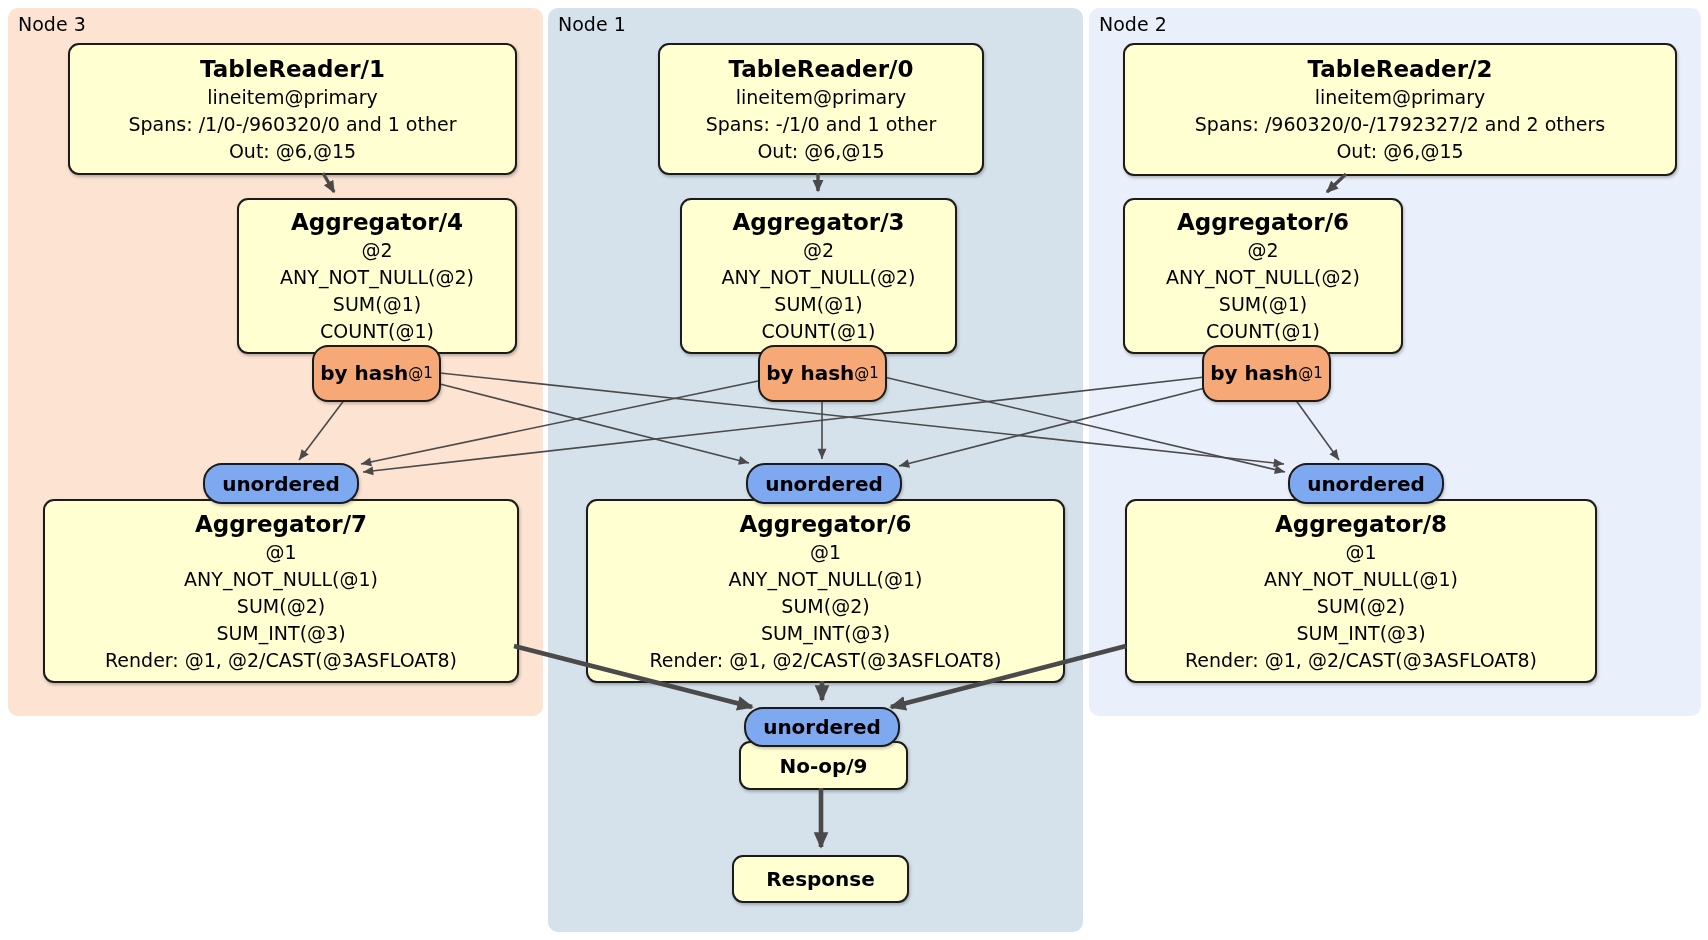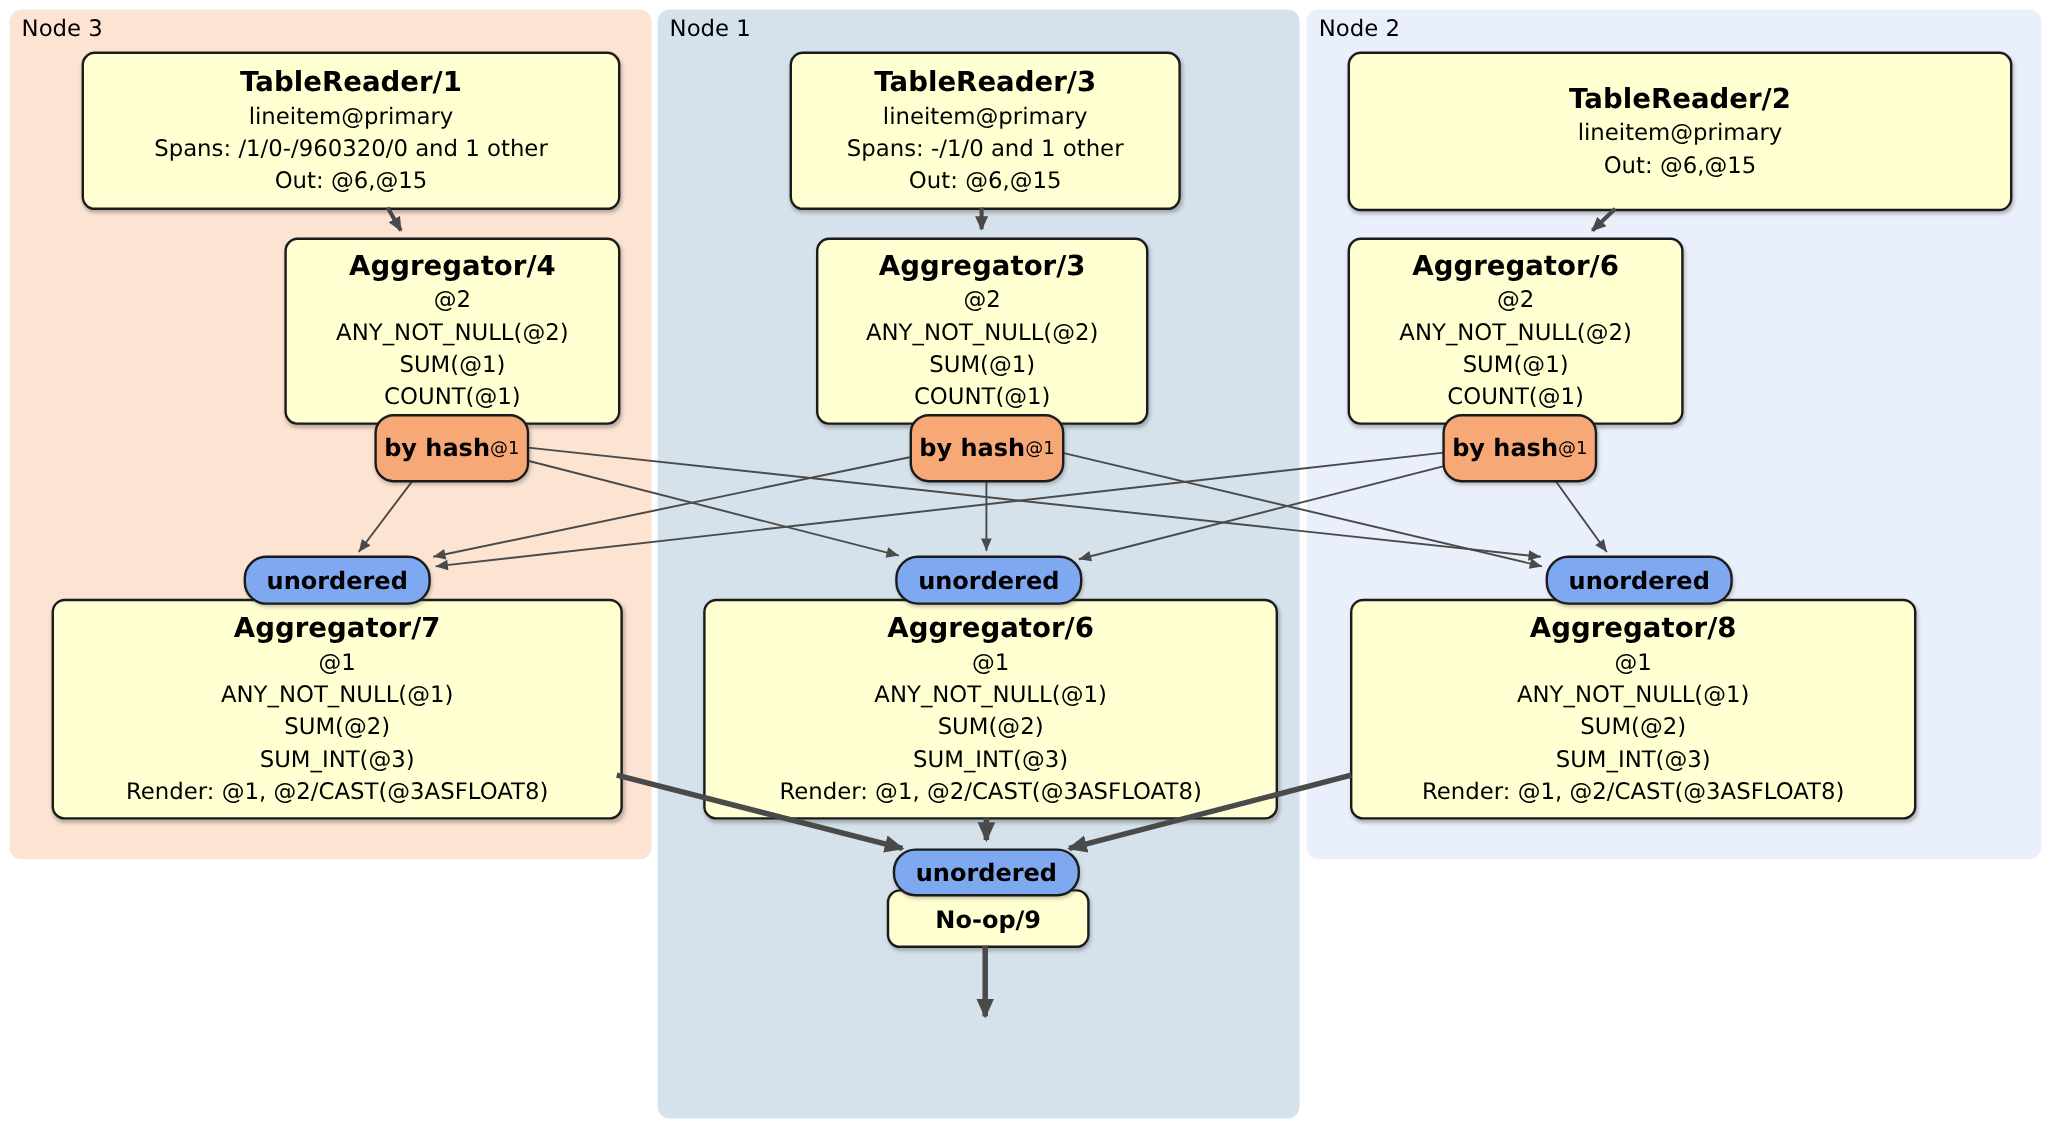--- a/index.html
+++ b/index.html
@@ -81,28 +81,29 @@
     <line class="thin-edge" x1="1295" y1="399" x2="1339" y2="460" marker-end="url(#arrow-thin)"></line>
   </svg>
 
   <div class="box" style="left:68px;top:43px;width:445px;height:128px">
     <div class="box-title">TableReader/1</div>
     <div class="box-line">lineitem@primary</div>
     <div class="box-line">Spans: /1/0-/960320/0 and 1 other</div>
     <div class="box-line">Out: @6,@15</div>
   </div>
   <div class="box" style="left:658px;top:43px;width:322px;height:128px">
-    <div class="box-title">TableReader/3</div>
+    <div class="box-title">TableReader/0</div>
     <div class="box-line">lineitem@primary</div>
     <div class="box-line">Spans: -/1/0 and 1 other</div>
     <div class="box-line">Out: @6,@15</div>
   </div>
   <div class="box" style="left:1123px;top:43px;width:550px;height:129px">
     <div class="box-title">TableReader/2</div>
     <div class="box-line">lineitem@primary</div>
+    <div class="box-line">Spans: /960320/0-/1792327/2 and 2 others</div>
     <div class="box-line">Out: @6,@15</div>
   </div>
 
   <div class="box" style="left:237px;top:198px;width:276px;height:152px">
     <div class="box-title">Aggregator/4</div>
     <div class="box-line">@2</div>
     <div class="box-line">ANY_NOT_NULL(@2)</div>
     <div class="box-line">SUM(@1)</div>
     <div class="box-line">COUNT(@1)</div>
   </div>
@@ -167,20 +168,23 @@
     <div class="box-line">SUM(@2)</div>
     <div class="box-line">SUM_INT(@3)</div>
     <div class="box-line">Render: @1, @2/CAST(@3ASFLOAT8)</div>
   </div>
 
   <div class="pill" style="left:744px;top:707px;height:36px">
     <span>unordered</span>
   </div>
   <div class="box label-box" style="left:739px;top:741px;width:165px;height:45px">
     <div class="box-title">No-op/9</div>
+  </div>
+  <div class="box label-box" style="left:732px;top:855px;width:173px;height:44px">
+    <div class="box-title">Response</div>
   </div>
 
   <svg class="layer overlay">
     <defs>
       <marker id="arrow-solid" viewBox="0 0 10 10" refX="8" refY="5" markerWidth="4" markerHeight="4" orient="auto">
         <path d="M0,1 L9,5 L0,9 Z" class="arrow-fill"></path>
       </marker>
     </defs>
     <line class="mid-edge" x1="323" y1="173" x2="334" y2="192" marker-end="url(#arrow-solid)"></line>
     <line class="mid-edge" x1="818" y1="173" x2="818" y2="191" marker-end="url(#arrow-solid)"></line>

